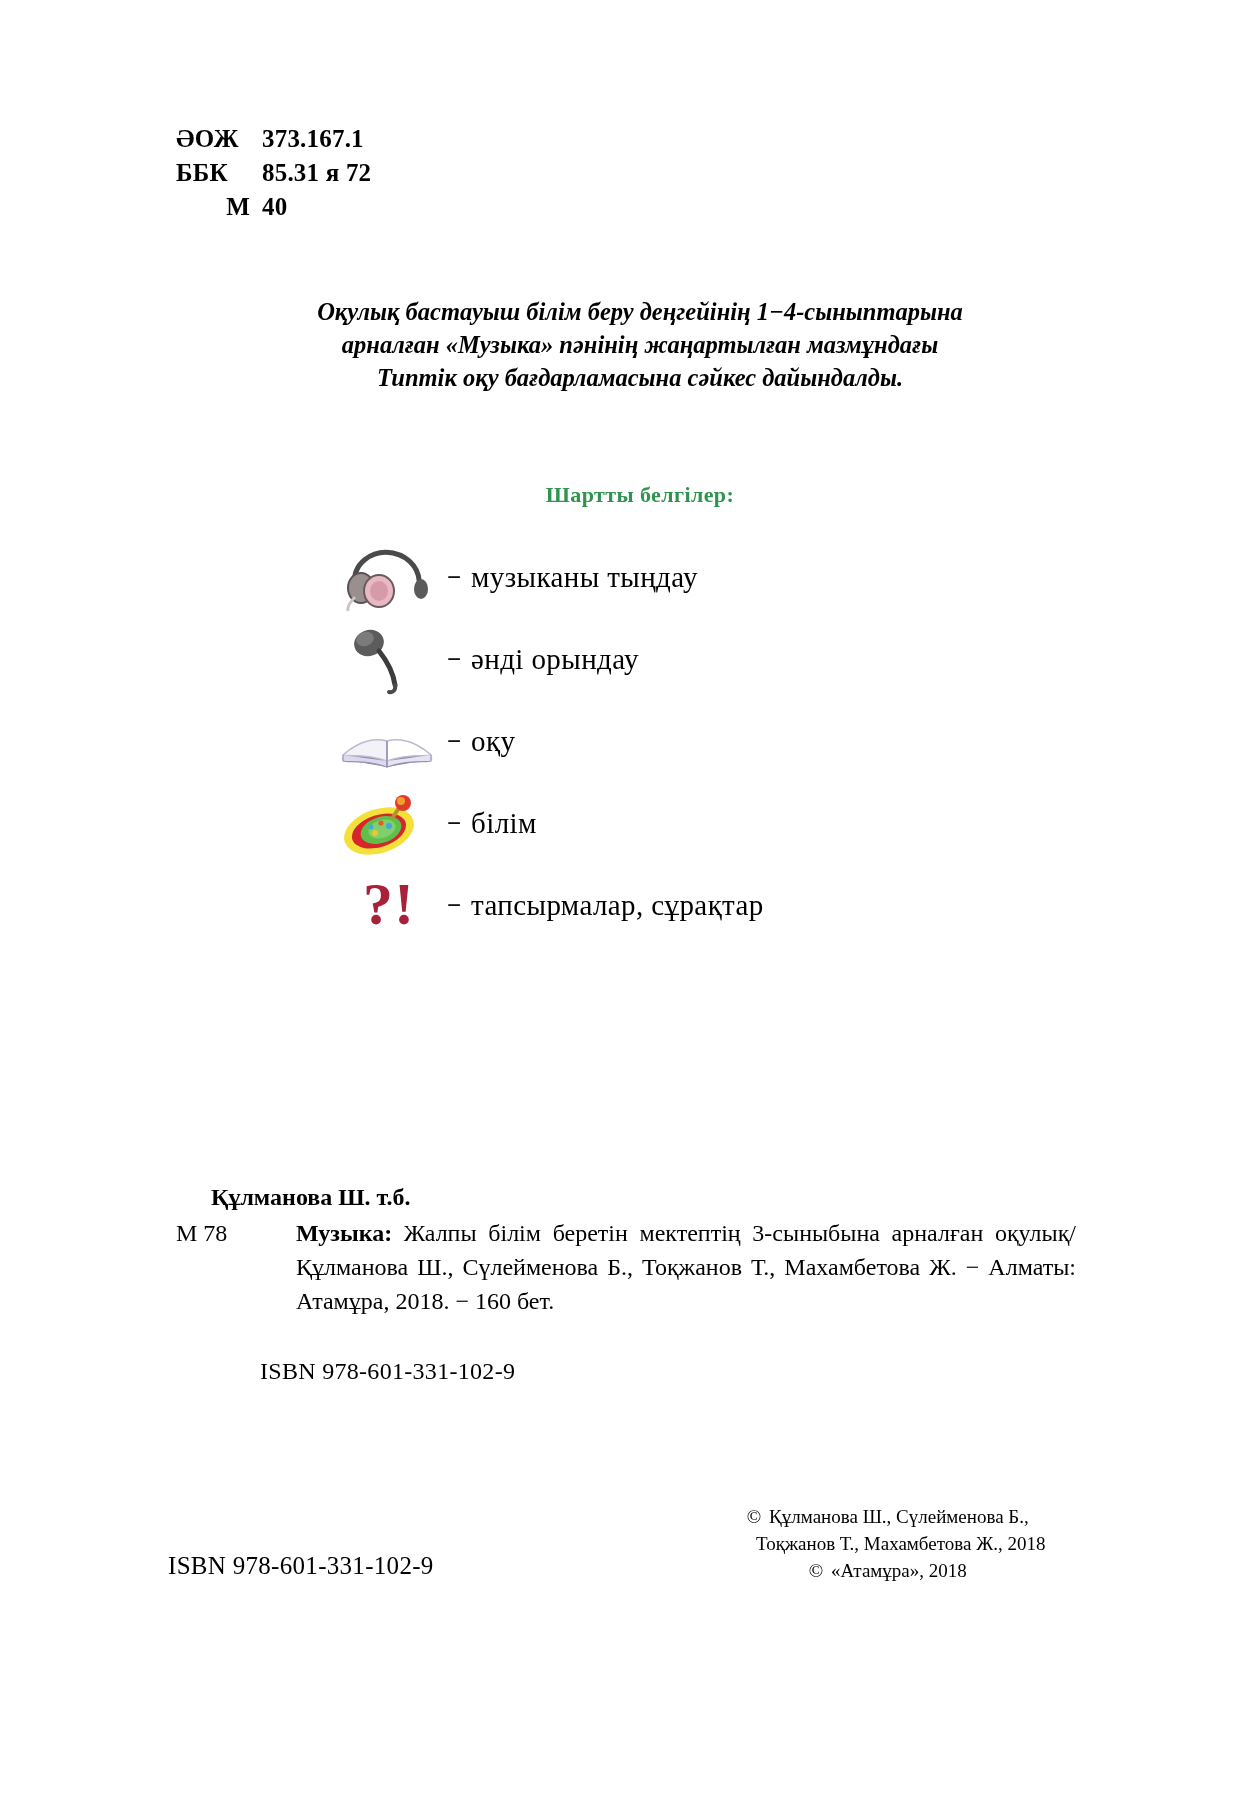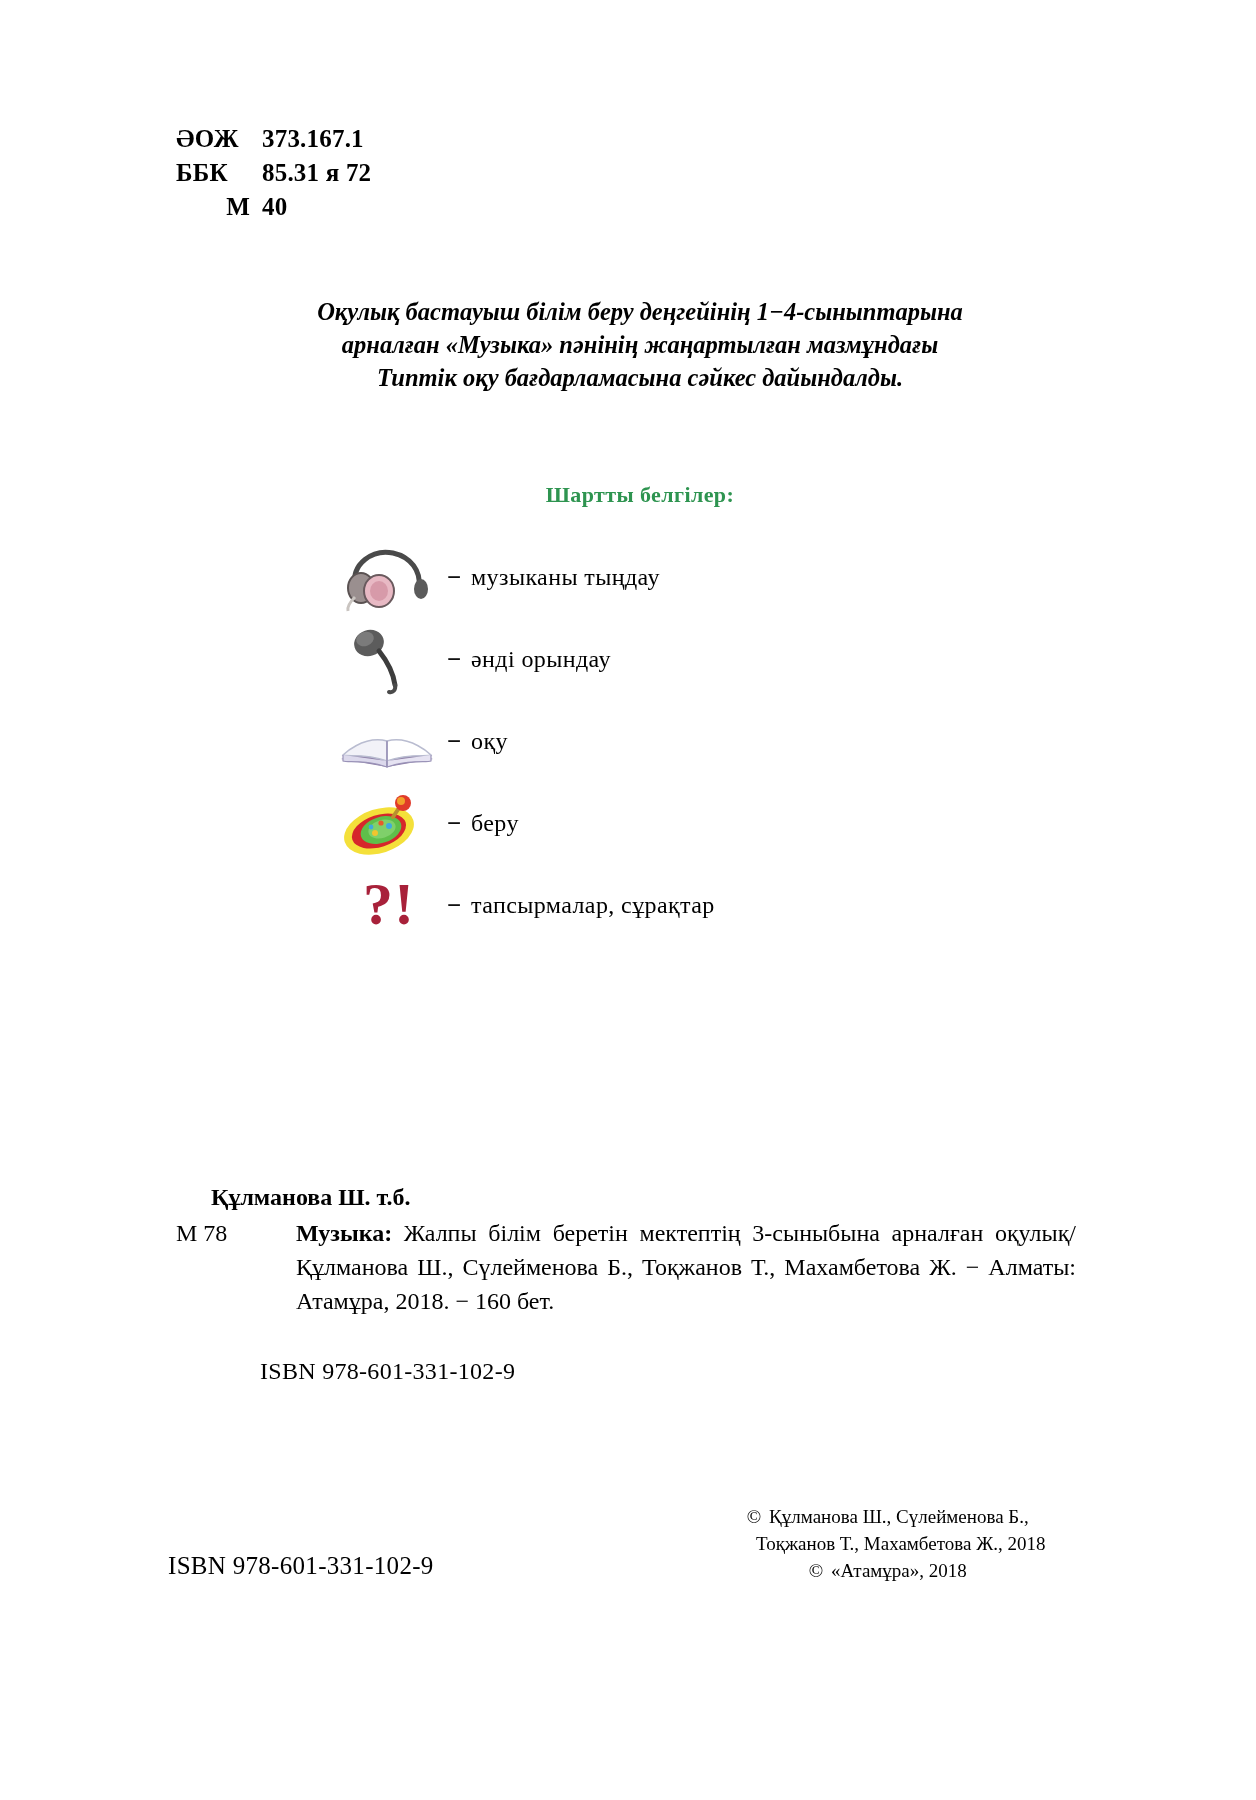--- a/index.html
+++ b/index.html
@@ -97,21 +97,21 @@
   }
   .legend-dash {
     flex: 0 0 auto;
     font-size: 24px;
     line-height: 1;
     padding-right: 10px;
     padding-left: 4px;
     font-family: "Liberation Sans", sans-serif;
   }
   .legend-label {
-    font-size: 24px;
+    font-size: 29px;
     letter-spacing: 0.4px;
     white-space: nowrap;
   }
 
   
   .legend-item.item-mic { margin-top: 4px; }
   .legend-item.item-book { margin-top: 2px; }
   .legend-item.item-top  { margin-top: 2px; }
   .legend-item.item-qm   { margin-top: 8px; }
 
@@ -265,21 +265,21 @@
           <circle cx="40" cy="46" r="3" fill="#f2c52e"></circle>
           <circle cx="54" cy="39" r="3" fill="#3fa9e0"></circle>
           <circle cx="46" cy="36" r="2.6" fill="#e85a2a"></circle>
           <circle cx="36" cy="40" r="2.4" fill="#3fa9e0"></circle>
           <path d="M58 30 L66 18" stroke="#b8912f" stroke-width="4" stroke-linecap="round"></path>
           <circle cx="68" cy="16" r="8" fill="#e03a2a"></circle>
           <circle cx="66" cy="14" r="4" fill="#f2a02a"></circle>
         </svg>
       </div>
       <span class="legend-dash">−</span>
-      <span class="legend-label">беру</span>
+      <span class="legend-label">білім</span>
     </div>
 
     <div class="legend-item item-qm">
       <div class="legend-icon">
         <div class="qmark">?!</div>
       </div>
       <span class="legend-dash">−</span>
       <span class="legend-label">тапсырмалар, сұрақтар</span>
     </div>
 

